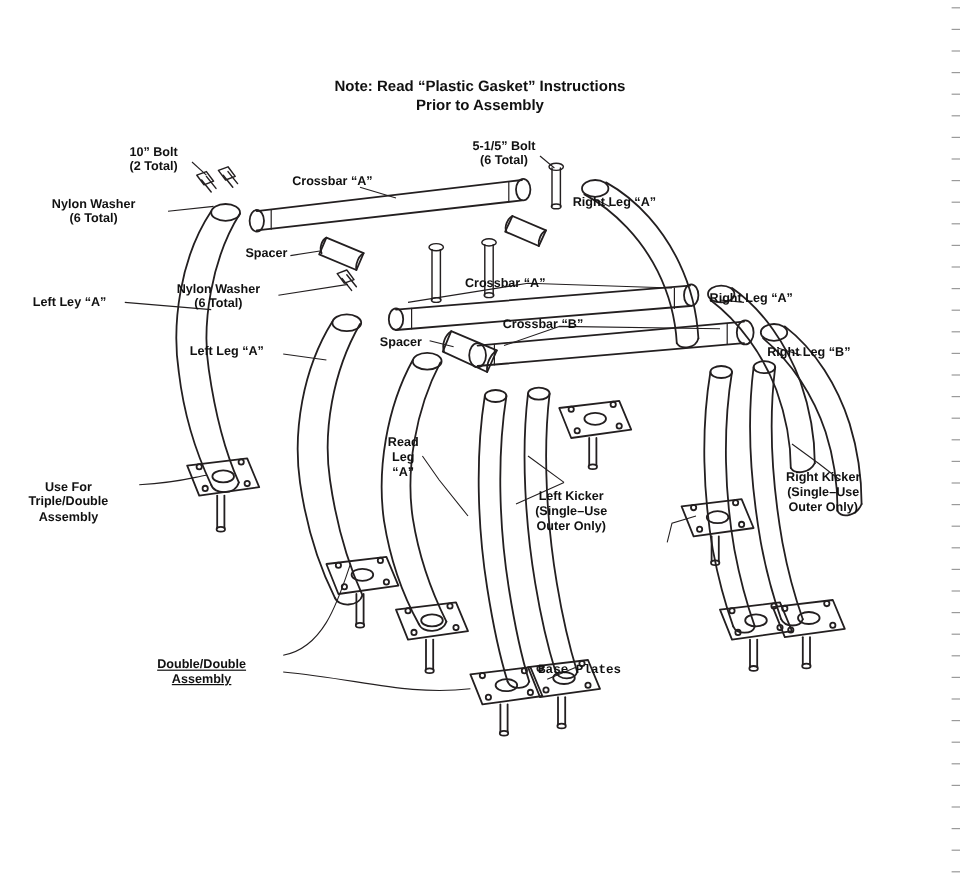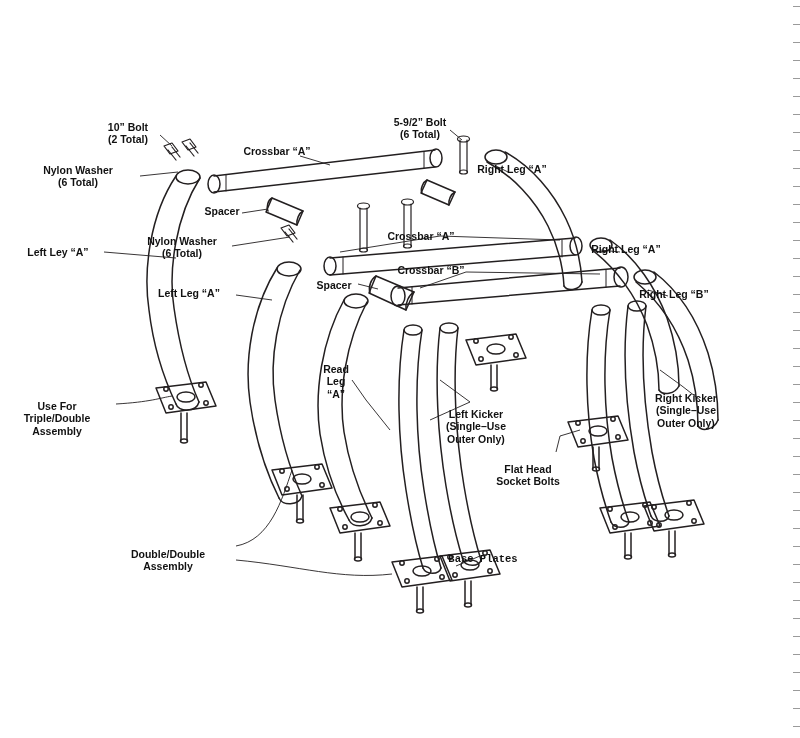--- a/index.html
+++ b/index.html
@@ -297,55 +297,55 @@
       <path d="M470 402 L440 380 M470 402 L430 420"></path>
       <path d="M682 386 L660 370 M682 386 L700 400"></path>
       <path d="M116 404 C150 402 160 398 172 396"></path>
       <path d="M556 452 L560 436 L580 430"></path>
       <path d="M480 556 L456 566"></path>
       <path d="M236 546 C270 540 282 500 292 470"></path>
       <path d="M236 560 C300 566 340 580 392 574"></path>
     </g>
   </svg>
 
+  <div class="note" style="left:250px;top:64px;width:300px;">Note: Read “Plastic Gasket” Instructions
+Prior to Assembly</div>
 
   <div class="lbl" style="left:88px;top:121px;width:80px;">10” Bolt
 (2 Total)</div>
-  <div class="lbl" style="left:378px;top:116px;width:84px;">5-9/2” Bolt
+  <div class="lbl" style="left:378px;top:116px;width:84px;">5-1/5” Bolt
 (6 Total)</div>
   <div class="lbl" style="left:28px;top:164px;width:100px;">Nylon Washer
 (6 Total)</div>
   <div class="lbl" style="left:222px;top:145px;width:110px;">Crossbar “A”</div>
   <div class="lbl" style="left:456px;top:163px;width:112px;">Right Leg “A”</div>
   <div class="lbl" style="left:186px;top:205px;width:72px;">Spacer</div>
   <div class="lbl" style="left:132px;top:235px;width:100px;">Nylon Washer
 (6 Total)</div>
   <div class="lbl" style="left:366px;top:230px;width:110px;">Crossbar “A”</div>
   <div class="lbl" style="left:570px;top:243px;width:112px;">Right Leg “A”</div>
   <div class="lbl" style="left:6px;top:246px;width:104px;text-align:center;">Left Ley “A”</div>
   <div class="lbl" style="left:298px;top:279px;width:72px;">Spacer</div>
-  <div class="lbl" style="left:376px;top:264px;width:110px;">Crossbar “B”</div>
+  <div class="lbl" style="left:376px;top:264px;width:110px;text-align:right;">Crossbar “B”</div>
   <div class="lbl" style="left:618px;top:288px;width:112px;">Right Leg “B”</div>
   <div class="lbl" style="left:136px;top:287px;width:106px;">Left Leg “A”</div>
   <div class="lbl" style="left:310px;top:363px;width:52px;">Read
 Leg
 “A”</div>
   <div class="lbl" style="left:424px;top:408px;width:104px;">Left Kicker
 (Single–Use
 Outer Only)</div>
   <div class="lbl" style="left:634px;top:392px;width:104px;">Right Kicker
 (Single–Use
 Outer Only)</div>
   <div class="lbl" style="left:0px;top:400px;width:114px;">Use For
 Triple/Double
 Assembly</div>
-  <div class="lbl" style="left:470px;top:463px;width:116px;">Flat Head
-Socket Bolts</div>
   <div class="lbl" style="left:428px;top:553px;width:110px;font-family:Liberation Mono, monospace;">Base Plates</div>
-  <div class="lbl" style="left:106px;top:548px;width:124px;">Double/Double
+  <div class="lbl" style="left:106px;top:548px;width:124px;text-decoration:underline;">Double/Double
 Assembly</div>
 
   <div class="edge-ticks" id="ticks">
       <i style="top: 6px;"></i>
       <i style="top: 24px;"></i>
       <i style="top: 42px;"></i>
       <i style="top: 60px;"></i>
       <i style="top: 78px;"></i>
       <i style="top: 96px;"></i>
       <i style="top: 114px;"></i>

